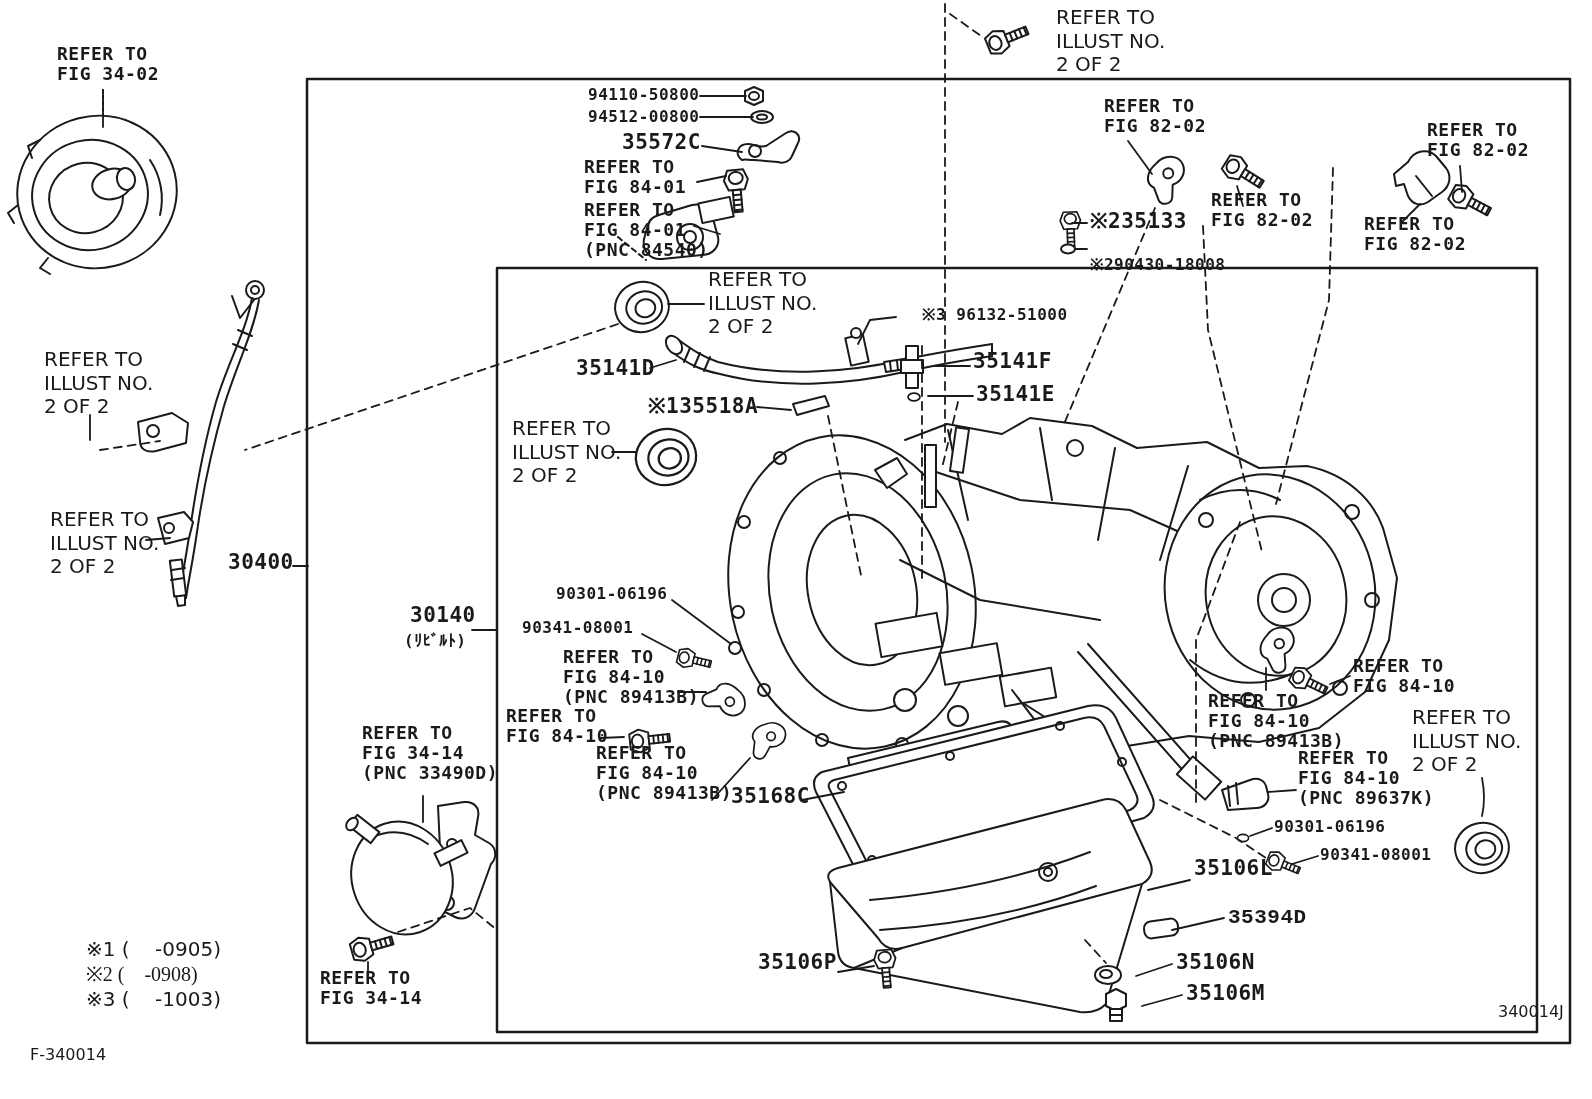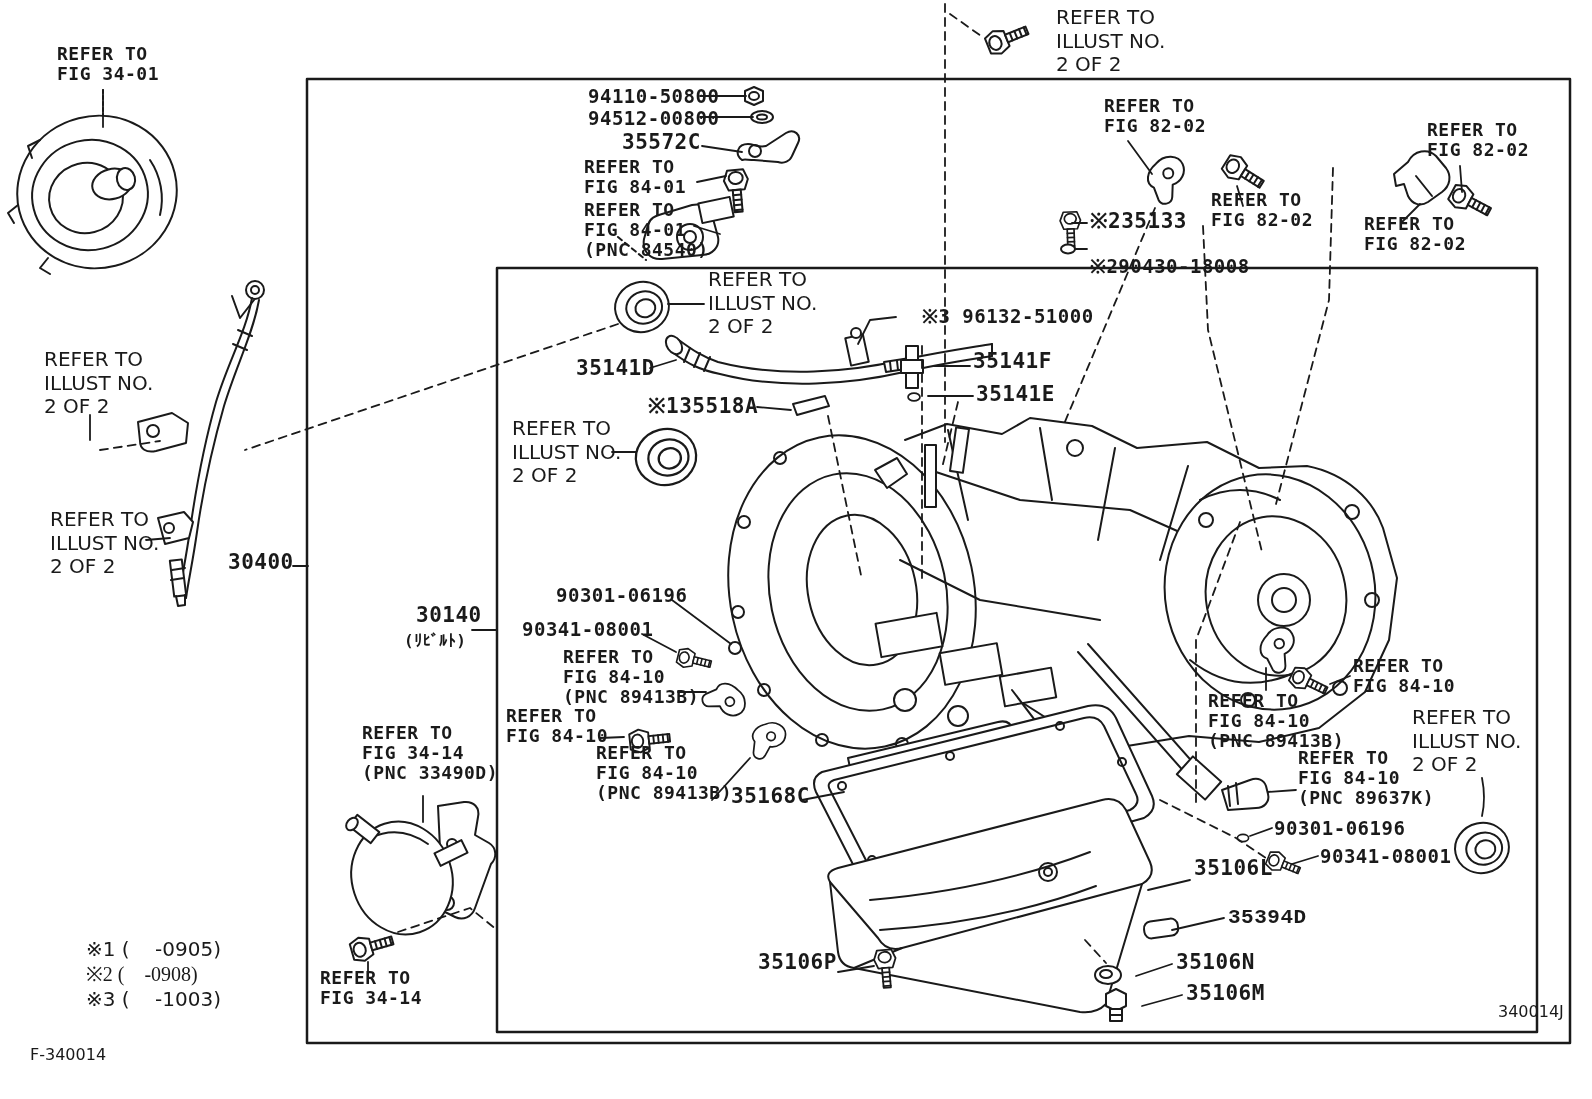--- a/index.html
+++ b/index.html
@@ -2,21 +2,21 @@
 <html><head>
 <meta charset="utf-8">
 <style>
   html,body{margin:0;padding:0;background:#fff;}
   #stage{position:relative;width:1592px;height:1099px;background:#ffffff;overflow:hidden;
          font-family:"DejaVu Sans Mono", monospace;color:#1a1a1a;}
   #art{position:absolute;left:0;top:0;}
   .lbl{position:absolute;white-space:pre;line-height:1.12;}
   .lbl.bold{font-family:"DejaVu Sans Mono",monospace;font-weight:700;font-size:18px;letter-spacing:.5px;}
   .lbl.big{font-size:21px;letter-spacing:.5px;}
-  .lbl.part{font-size:19px;}
+  .lbl.part{font-size:16px;}
   .lbl.thin{font-family:"DejaVu Sans",sans-serif;font-weight:400;font-size:20px;line-height:1.18;letter-spacing:0;}
   .lbl.small{font-size:16px;}
 </style>
 </head>
 <body>
 
 <div id="stage">
 
 <svg id="art" width="1592" height="1099" viewBox="0 0 1592 1099" fill="none" stroke="#1a1a1a" stroke-width="2" stroke-linecap="round" stroke-linejoin="round">
   <defs>
@@ -305,21 +305,21 @@
     <line x1="1240" y1="522" x2="1196" y2="640"></line>
     <line x1="1196" y1="640" x2="1196" y2="806"></line>
     <path d="M 1160,800 L 1236,838 L 1266,858"></path>
     <line x1="1085" y1="940" x2="1106" y2="963"></line>
     <path d="M 398,932 L 470,908 L 497,930"></path>
     <line x1="958" y1="402" x2="942" y2="468"></line>
   </g>
 </svg>
 
 <div id="labels">
-      <div class="lbl bold" style="left: 57px; top: 44px;"><div>REFER TO</div><div>FIG 34-01</div></div>
+      <div class="lbl bold" style="left: 57px; top: 44px;"><div>REFER TO</div><div>FIG 34-02</div></div>
       <div class="lbl bold part" style="left: 588px; top: 86px;"><div>94110-50800</div></div>
       <div class="lbl bold part" style="left: 588px; top: 108px;"><div>94512-00800</div></div>
       <div class="lbl bold big" style="left: 622px; top: 131px;"><div>35572C</div></div>
       <div class="lbl bold" style="left: 584px; top: 157px;"><div>REFER TO</div><div>FIG 84-01</div></div>
       <div class="lbl bold" style="left: 584px; top: 200px;"><div>REFER TO</div><div>FIG 84-01</div><div>(PNC 84540)</div></div>
       <div class="lbl thin" style="left: 1056px; top: 6px;"><div>REFER TO</div><div>ILLUST NO.</div><div>2 OF 2</div></div>
       <div class="lbl bold" style="left: 1104px; top: 96px;"><div>REFER TO</div><div>FIG 82-02</div></div>
       <div class="lbl bold" style="left: 1211px; top: 190px;"><div>REFER TO</div><div>FIG 82-02</div></div>
       <div class="lbl bold big" style="left: 1090px; top: 210px;"><div>※235133</div></div>
       <div class="lbl bold part" style="left: 1090px; top: 256px;"><div>※290430-18008</div></div>
@@ -328,21 +328,21 @@
       <div class="lbl thin" style="left: 708px; top: 268px;"><div>REFER TO</div><div>ILLUST NO.</div><div>2 OF 2</div></div>
       <div class="lbl bold big" style="left: 576px; top: 357px;"><div>35141D</div></div>
       <div class="lbl bold part" style="left: 898px; top: 306px; margin-left: 24px;"><div>※3 96132-51000</div></div>
       <div class="lbl bold big" style="left: 973px; top: 350px;"><div>35141F</div></div>
       <div class="lbl bold big" style="left: 976px; top: 383px;"><div>35141E</div></div>
       <div class="lbl bold big" style="left: 648px; top: 395px;"><div>※135518A</div></div>
       <div class="lbl thin" style="left: 512px; top: 417px;"><div>REFER TO</div><div>ILLUST NO.</div><div>2 OF 2</div></div>
       <div class="lbl thin" style="left: 44px; top: 348px;"><div>REFER TO</div><div>ILLUST NO.</div><div>2 OF 2</div></div>
       <div class="lbl thin" style="left: 50px; top: 508px;"><div>REFER TO</div><div>ILLUST NO.</div><div>2 OF 2</div></div>
       <div class="lbl bold big" style="left: 228px; top: 551px;"><div>30400</div></div>
-      <div class="lbl bold big" style="left: 410px; top: 604px; margin-left: 6px;"><div>30140</div></div>
+      <div class="lbl bold big" style="left: 410px; top: 604px;"><div>30140</div></div>
       <div class="lbl bold small" style="left: 404px; top: 632px;"><div>(ﾘﾋﾞﾙﾄ)</div></div>
       <div class="lbl bold part" style="left: 556px; top: 585px;"><div>90301-06196</div></div>
       <div class="lbl bold part" style="left: 522px; top: 619px;"><div>90341-08001</div></div>
       <div class="lbl bold" style="left: 563px; top: 647px;"><div>REFER TO</div><div>FIG 84-10</div><div>(PNC 89413B)</div></div>
       <div class="lbl bold" style="left: 506px; top: 706px;"><div>REFER TO</div><div>FIG 84-10</div></div>
       <div class="lbl bold" style="left: 596px; top: 743px;"><div>REFER TO</div><div>FIG 84-10</div><div>(PNC 89413B)</div></div>
       <div class="lbl bold big" style="left: 731px; top: 785px;"><div>35168C</div></div>
       <div class="lbl bold" style="left: 362px; top: 723px;"><div>REFER TO</div><div>FIG 34-14</div><div>(PNC 33490D)</div></div>
       <div class="lbl bold" style="left: 320px; top: 968px;"><div>REFER TO</div><div>FIG 34-14</div></div>
       <div class="lbl thin" style="left: 86px; top: 938px;"><div>※1 (    -0905)</div></div>

